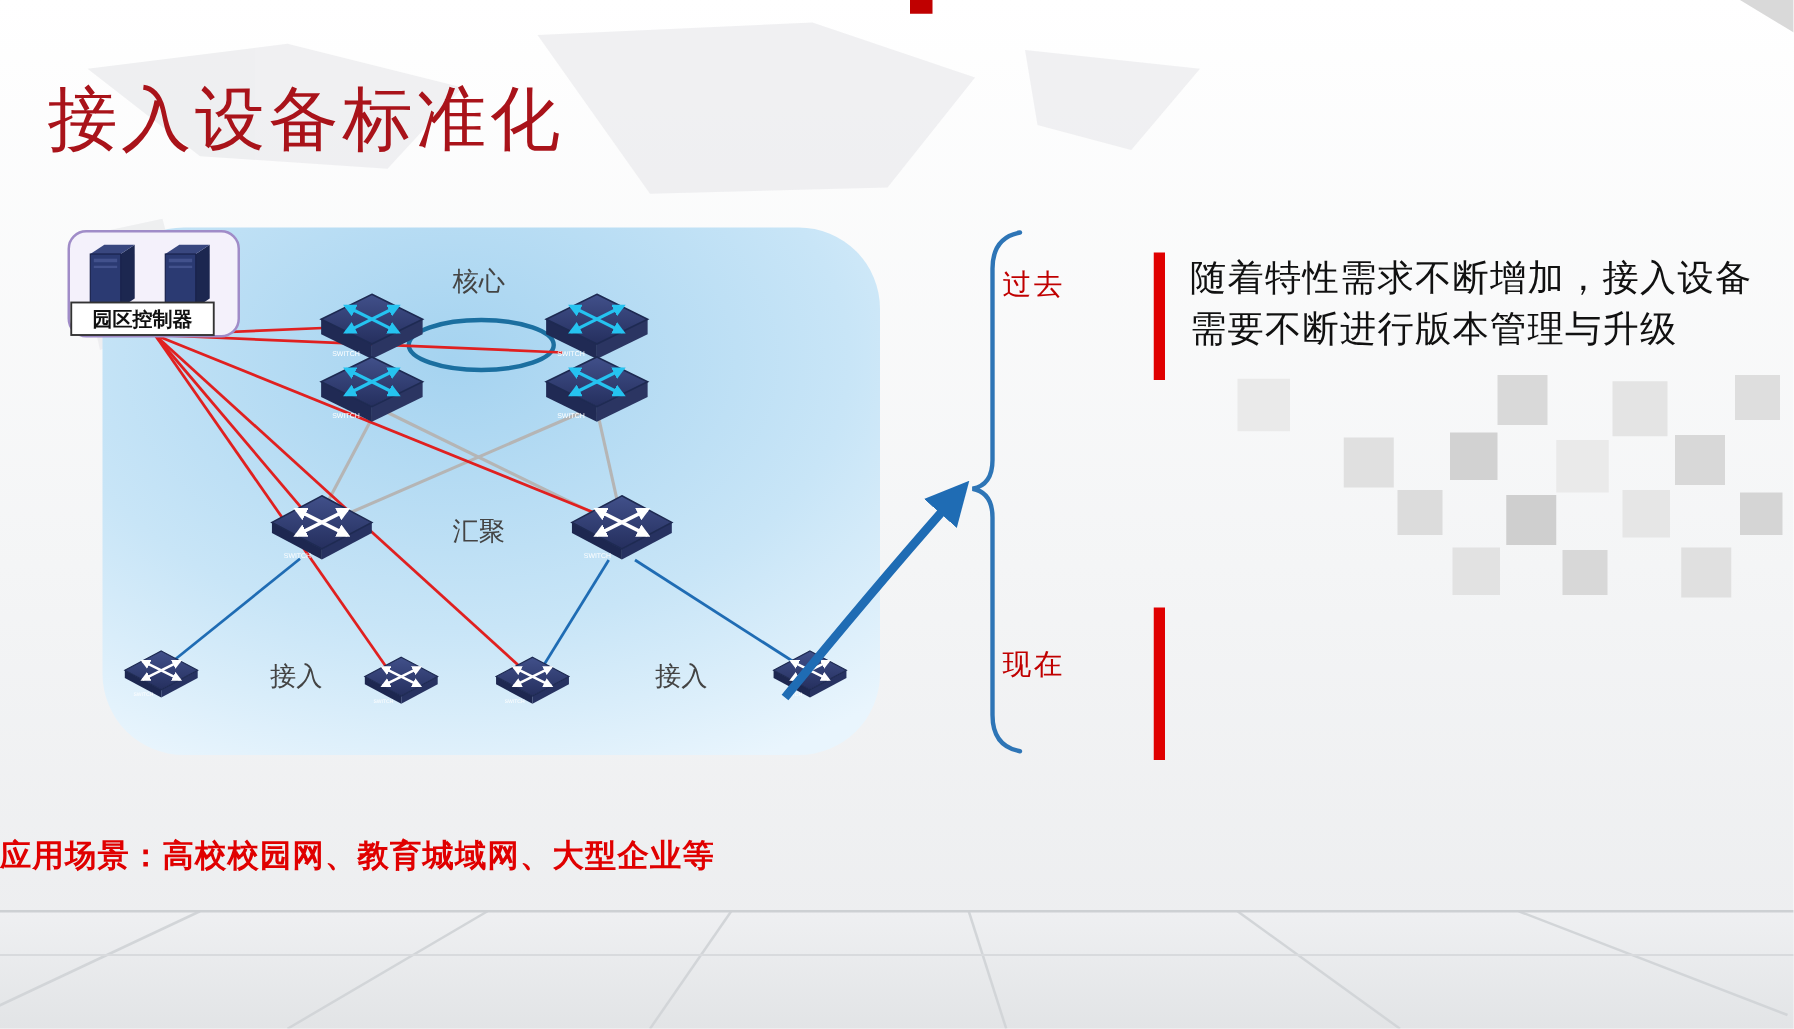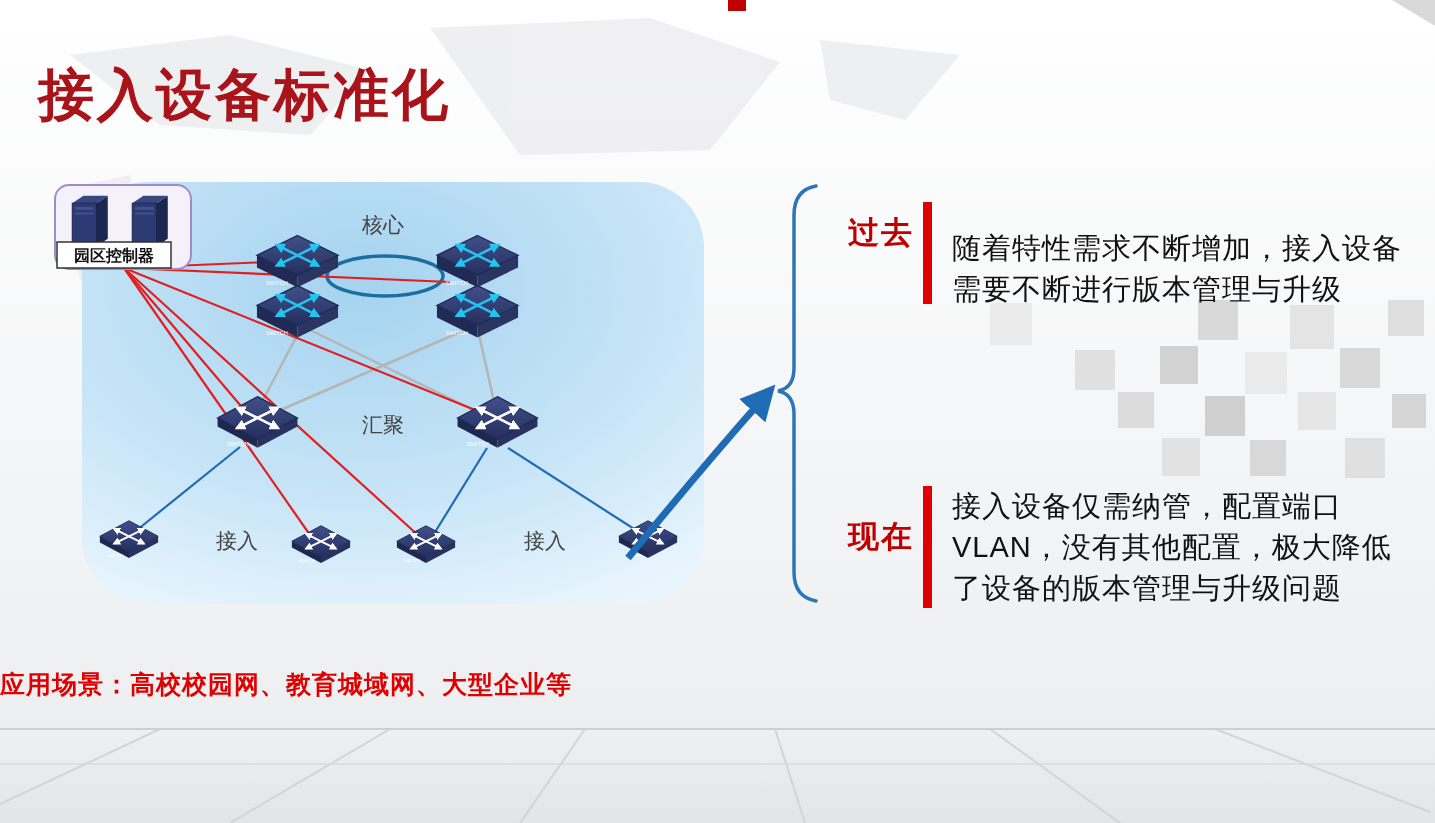--- a/index.html
+++ b/index.html
@@ -1,30 +1,30 @@
 <!DOCTYPE html>
 <html><head>
 <meta charset="utf-8">
 <style>
   html,body{margin:0;padding:0;}
   body{font-family:"Liberation Sans","DejaVu Sans",sans-serif;}
   .slide{position:relative;width:1435px;height:823px;overflow:hidden;
     background:linear-gradient(180deg,#ffffff 0%,#f4f5f6 55%,#ebecee 100%);}
   #scene{position:absolute;left:0;top:0;}
-  .page-title{position:absolute;left:38px;top:20px;font-size:56px;font-weight:700;
+  .page-title{position:absolute;left:38px;top:20px;font-size:56px;font-weight:400;
     color:#a9131a;letter-spacing:3px;font-family:"Liberation Sans","DejaVu Sans",sans-serif;}
-  .side-label{position:absolute;font-size:31px;font-weight:700;color:#c00000;letter-spacing:2px;margin-left:46px;}
+  .side-label{position:absolute;font-size:23px;font-weight:400;color:#c00000;letter-spacing:2px;}
   .side-label.past{left:802px;top:212px;}
   .side-label.now{left:802px;top:516px;}
   .red-bar{position:absolute;width:9px;background:#e00000;}
   .red-bar.past{left:923px;top:202px;height:102px;}
   .red-bar.now{left:923px;top:486px;height:122px;}
   .side-text{position:absolute;left:952px;width:452px;font-size:29px;color:#111;
     line-height:41px;letter-spacing:1px;}
-  .side-text.past{top:203px;margin-top:25px;}
+  .side-text.past{top:203px;}
   .side-text.now{top:486px;}
   .footer-note{position:absolute;left:0;top:668px;width:1290px;text-align:left;
     font-size:25px;font-weight:900;color:#e00000;letter-spacing:1px;}
 </style>
 </head>
 <body>
 
 <div class="slide">
 
   <svg id="scene" width="1435" height="823" viewBox="0 0 1435 823">
@@ -201,17 +201,16 @@
   </svg>
 
   <h1 class="page-title">接入设备标准化</h1>
 
   <div class="side-label past">过去</div>
   <div class="red-bar past"></div>
   <div class="side-text past">随着特性需求不断增加，接入设备需要不断进行版本管理与升级</div>
 
   <div class="side-label now">现在</div>
   <div class="red-bar now"></div>
-  <div class="side-text now">接入设备仅需纳管，配置端口VLAN，没有其他配置，极大降低了设备的版本管理与升级问题</div>
 
   <div class="footer-note">应用场景：高校校园网、教育城域网、大型企业等</div>
 
 </div>
 
 </body></html>

